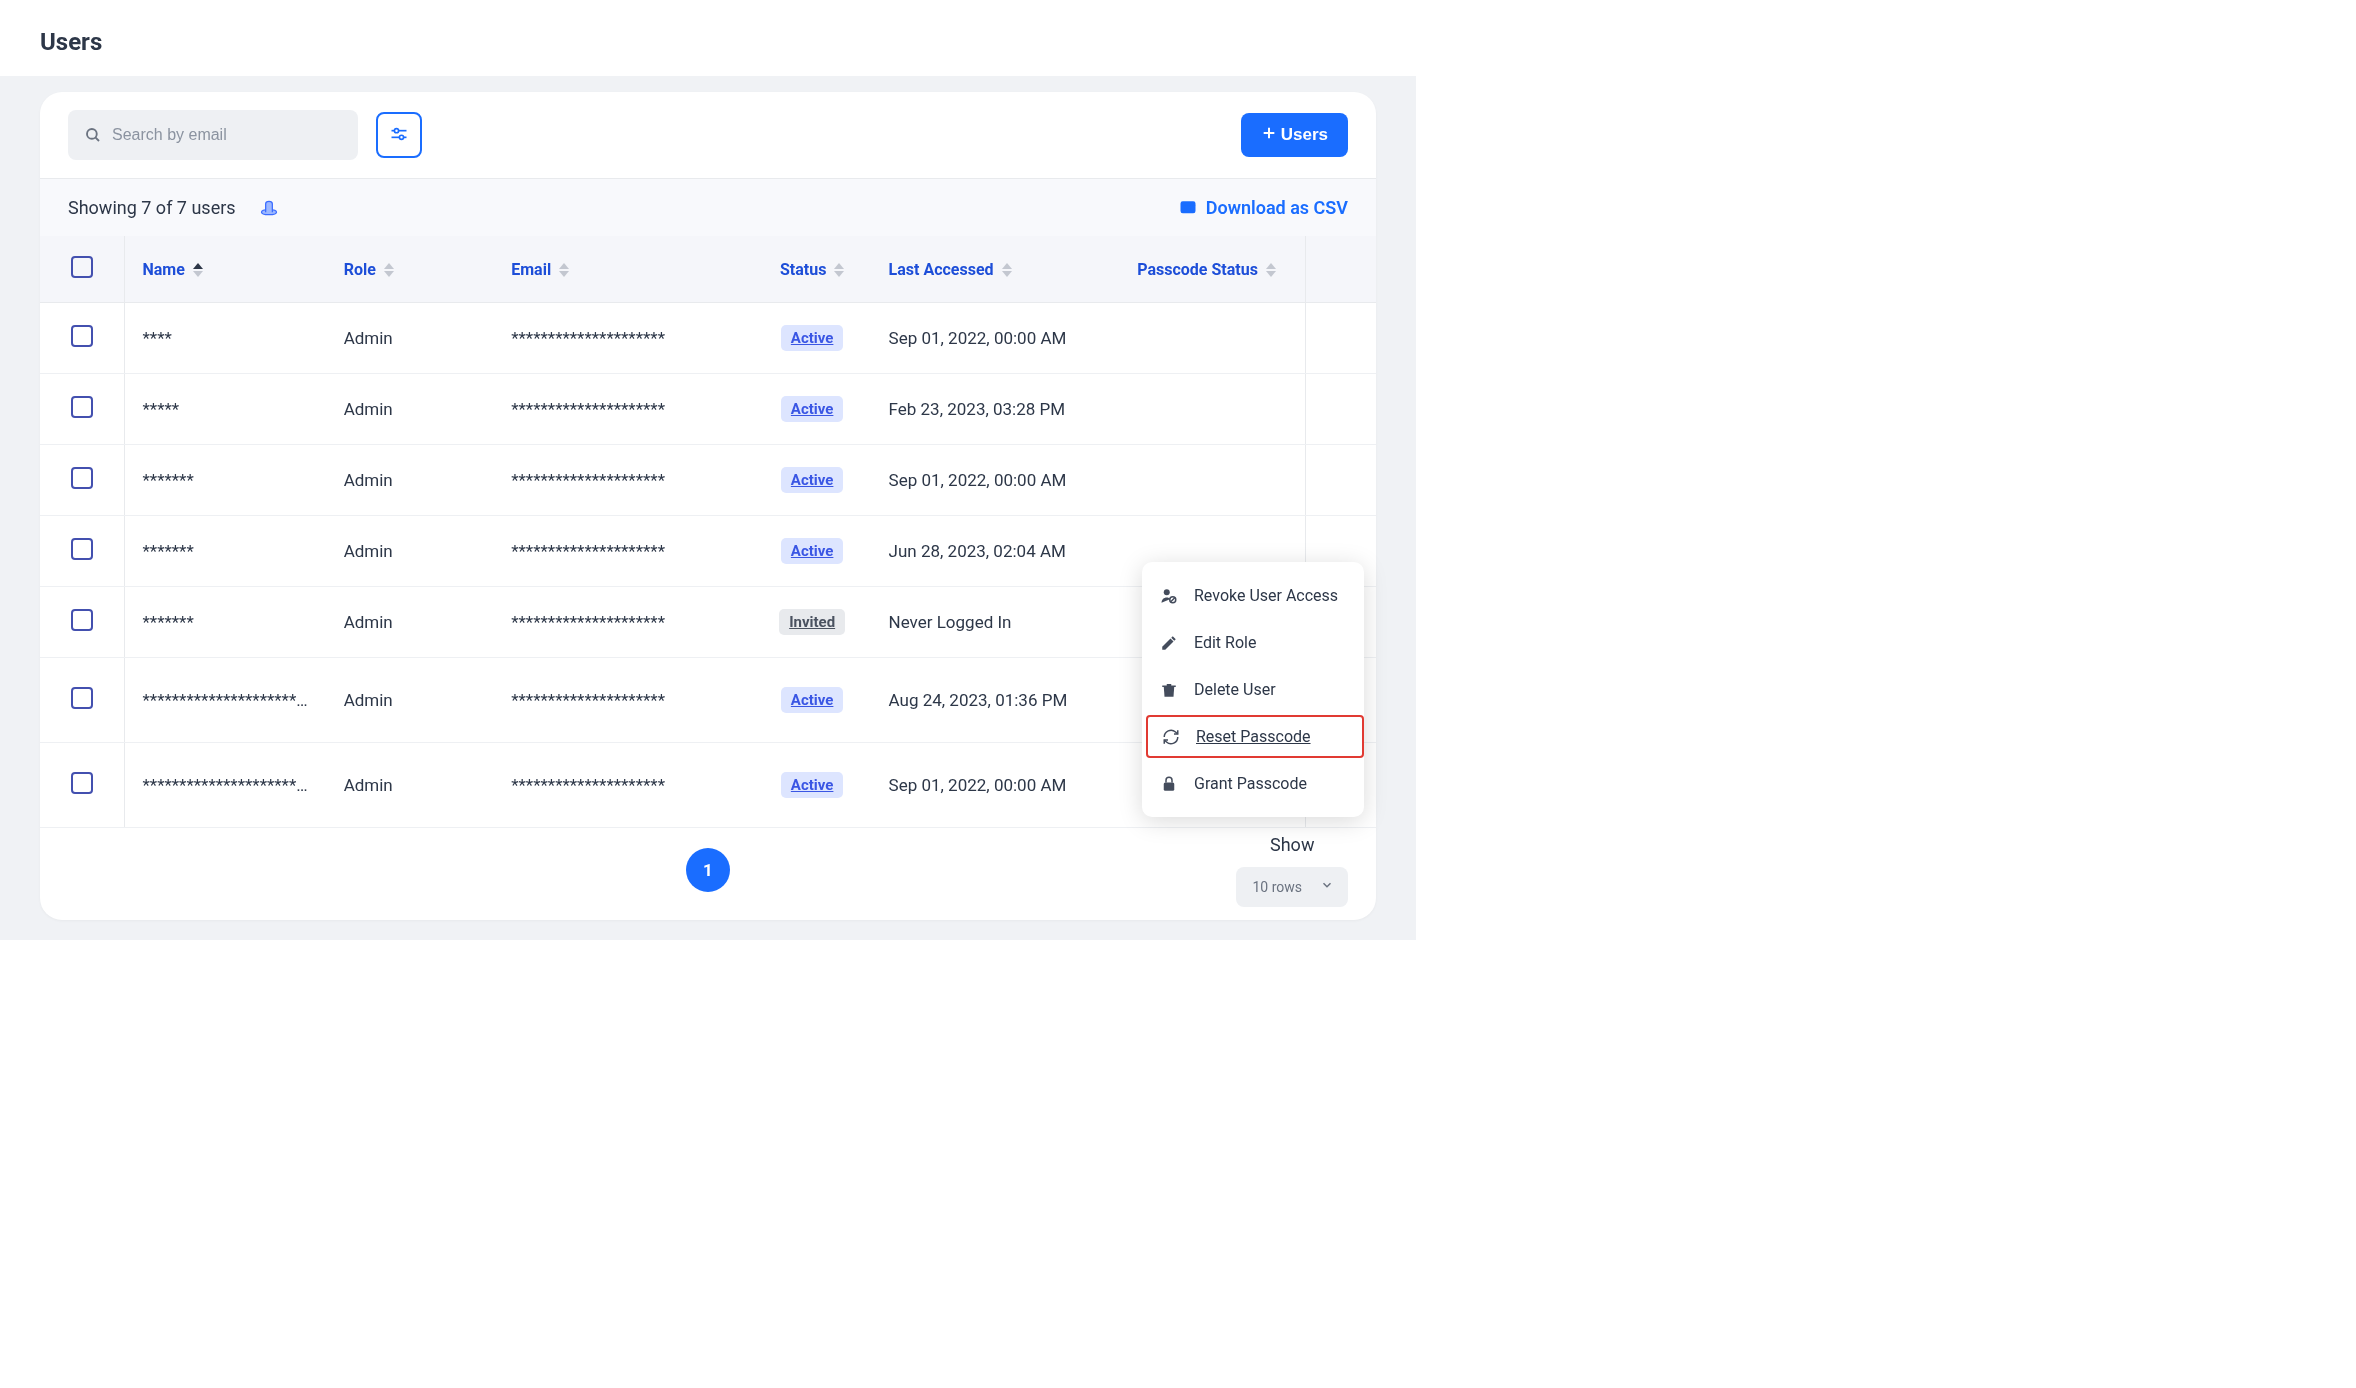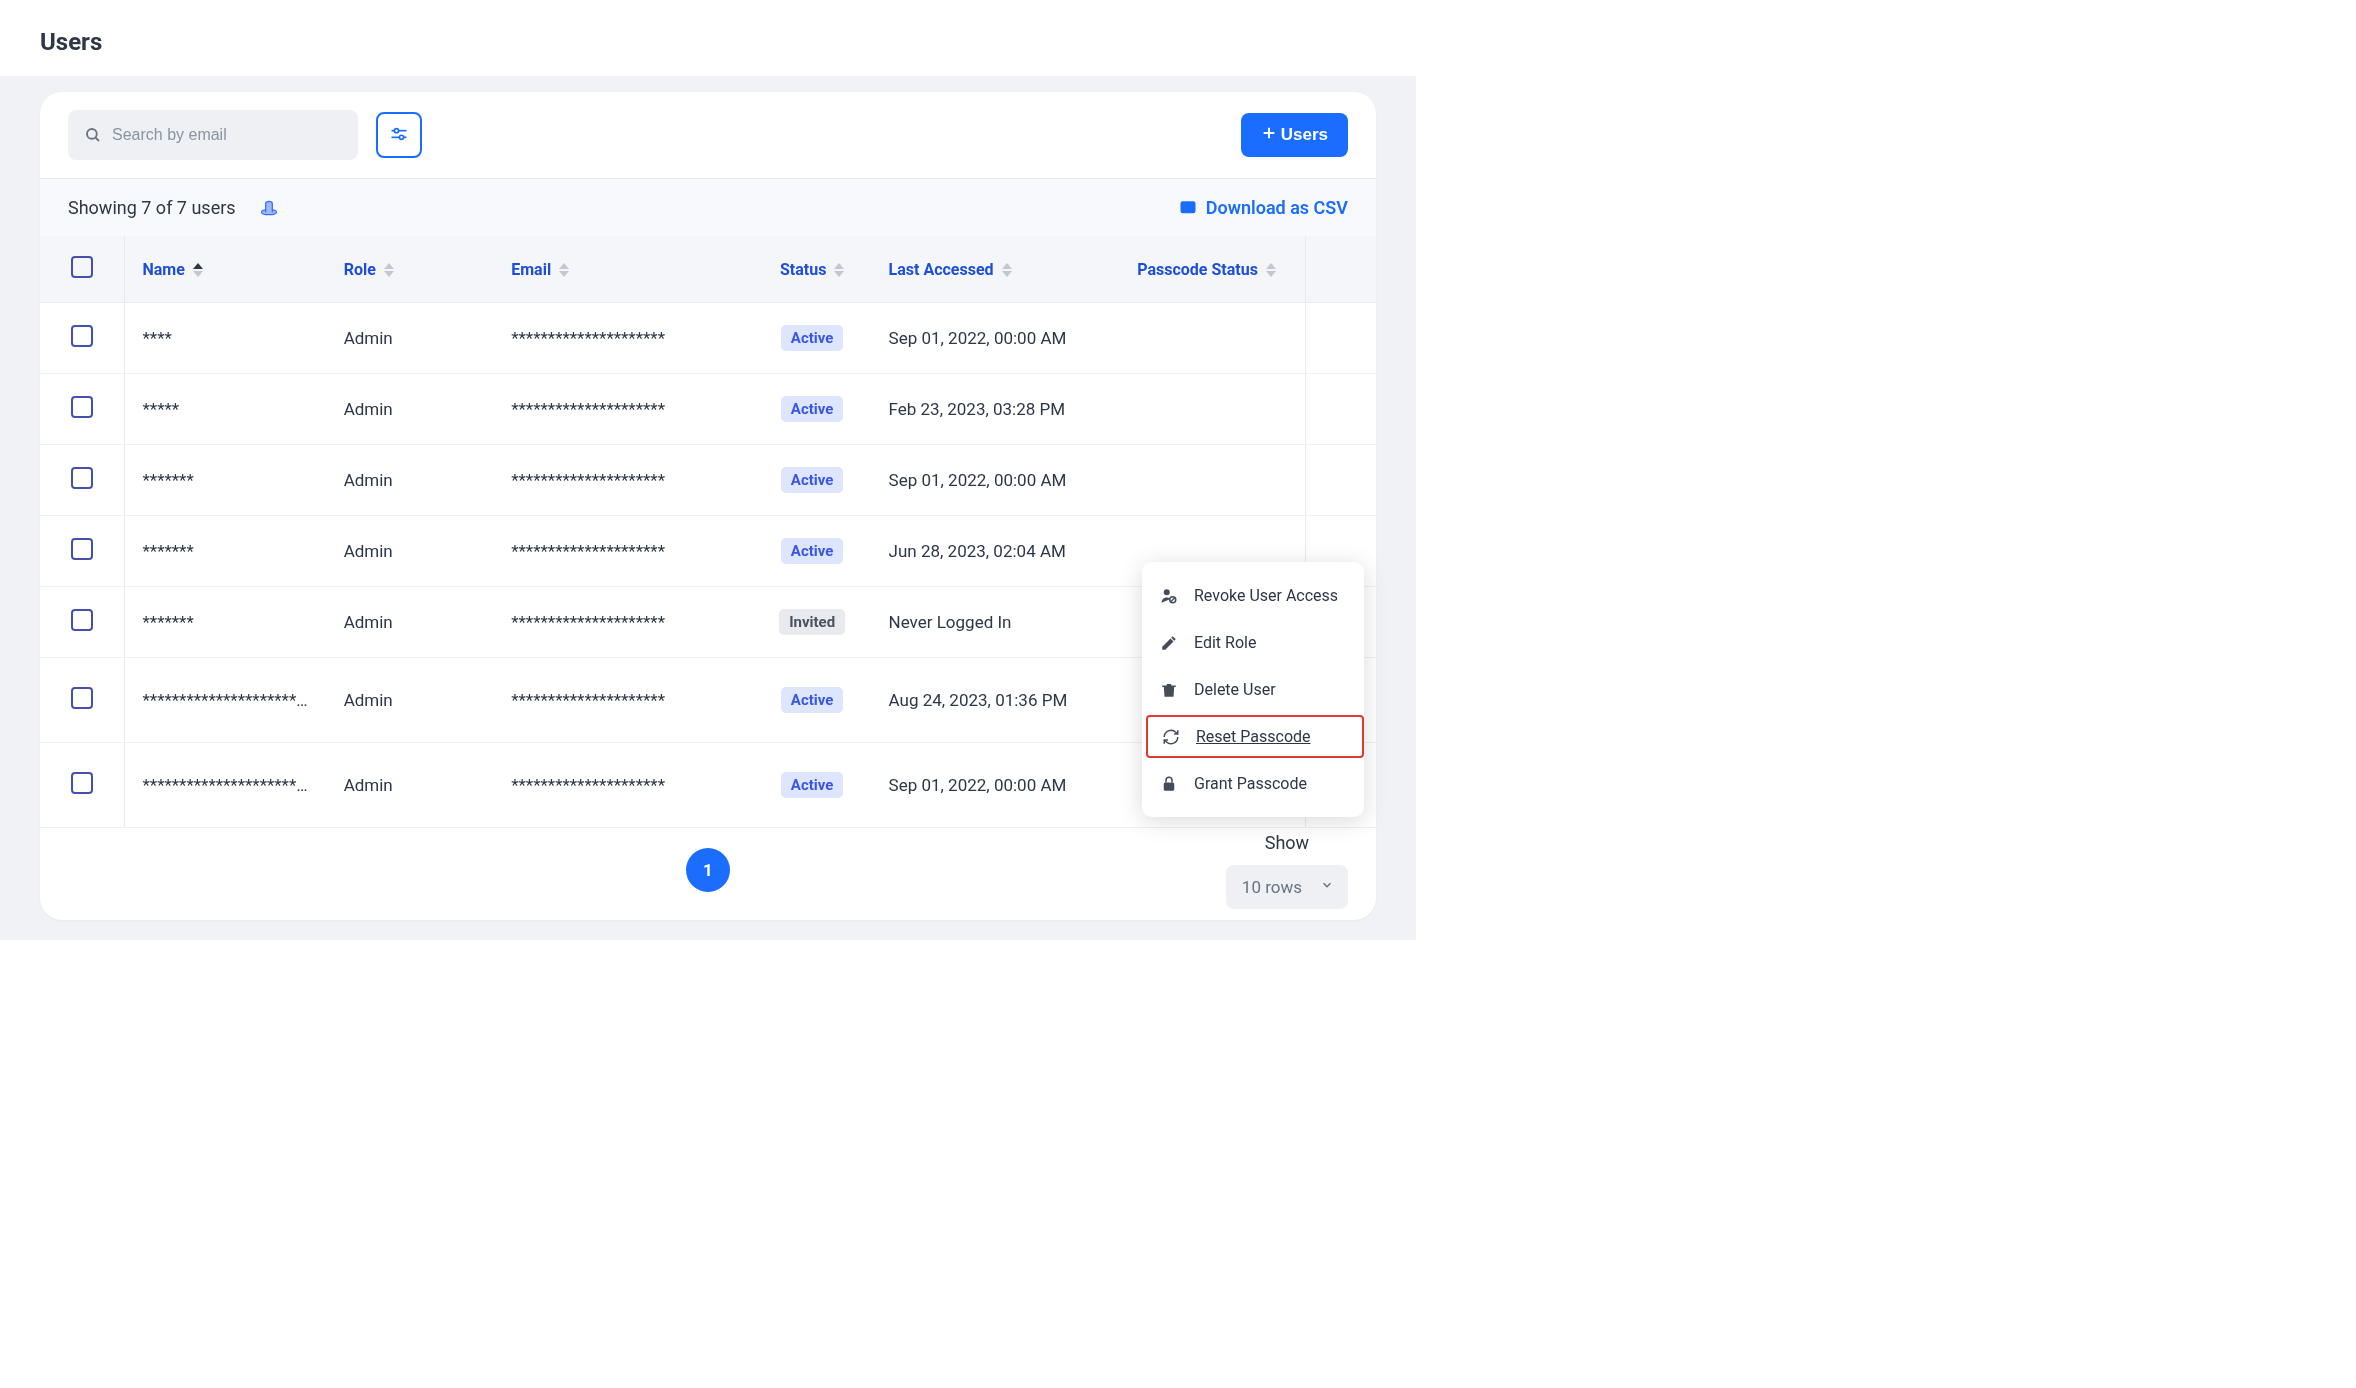--- a/index.html
+++ b/index.html
@@ -32,30 +32,30 @@
 th.col-status, td.col-status { width:118px; text-align:center; }
 th.col-last, td.col-last { width:248px; }
 th.col-pass, td.col-pass { width:204px; text-align:center; }
 th.col-actions, td.col-actions { width:72px; text-align:center; border-left:1px solid #e8eaed; }
 .sort-arrows { display:inline-flex; flex-direction:column; margin-left:8px; gap:2px; vertical-align:middle; }
 .sort-arrows .ar { width:0; height:0; border-left:5px solid transparent; border-right:5px solid transparent; }
 .sort-arrows .up { border-bottom:6px solid #c3c7d0; }
 .sort-arrows .dn { border-top:6px solid #c3c7d0; }
 .sort-arrows .up.act { border-bottom-color:#2d3748; }
 .checkbox { width:22px; height:22px; border:2px solid #4350af; border-radius:4px; display:inline-block; cursor:pointer; }
-.badge { display:inline-flex; align-items:center; justify-content:center; padding:4px 10px; border-radius:5px; font-size:15px; font-weight:700; }
+.badge { display:inline-flex; align-items:center; justify-content:center; padding:4px 10px; border-radius:5px; font-size:15px; font-weight:700;text-decoration:underline; }
 .badge-active { background:#dde5ff; color:#3a56e4; }
 .badge-invited { background:#e8eaed; color:#4a5260; }
 .kebab { display:inline-flex; flex-direction:column; gap:4px; cursor:pointer; padding:6px; }
 .kebab span { width:5px; height:5px; background:#2d3748; border-radius:50%; }
 .pager { display:flex; align-items:center; padding:20px 28px 28px; }
 .page-pill { width:44px; height:44px; border-radius:50%; background:#1a6dff; color:#fff; display:flex; align-items:center; justify-content:center; font-weight:700; font-size:17px; margin:0 auto; }
 .rows-select-wrap { display:flex; align-items:center; gap:12px; position:absolute; right:28px;flex-direction:column; }
 .rows-label { font-size:18px; color:#2d3748; }
-.rows-select { background:#eef0f3; border:none; border-radius:8px; padding:12px 46px 12px 16px; font-size:17px; color:#6b7380; cursor:pointer; appearance:none; position:relative; }
+.rows-select { background:#eef0f3; border:none; border-radius:8px; padding:12px 46px 12px 16px; font-size:14px; color:#6b7380; cursor:pointer; appearance:none; position:relative; }
 .rows-select-box { position:relative; display:flex; align-items:center; }
 .rows-caret { position:absolute; right:14px; pointer-events:none; color:#6b7380; }
 .pager-rel { position:relative; display:flex; align-items:center; }
 .context-menu { position:absolute; top:326px; right:12px; background:#fff; border-radius:10px; box-shadow:0 4px 24px rgba(0,0,0,.15); padding:10px 0; width:222px; z-index:20; }
 .menu-item { display:flex; align-items:center; gap:14px; padding:14px 18px; cursor:pointer; font-size:16px; color:#2d3748; }
 .menu-item.highlight { outline:2px solid #e13a32; outline-offset:-4px; border-radius:6px; margin:0 -2px 0 2px;text-decoration:underline; }
 .micon { width:20px; display:flex; color:#444c5c; }
 .table-wrap { position:relative; }
 </style>
 </head>

